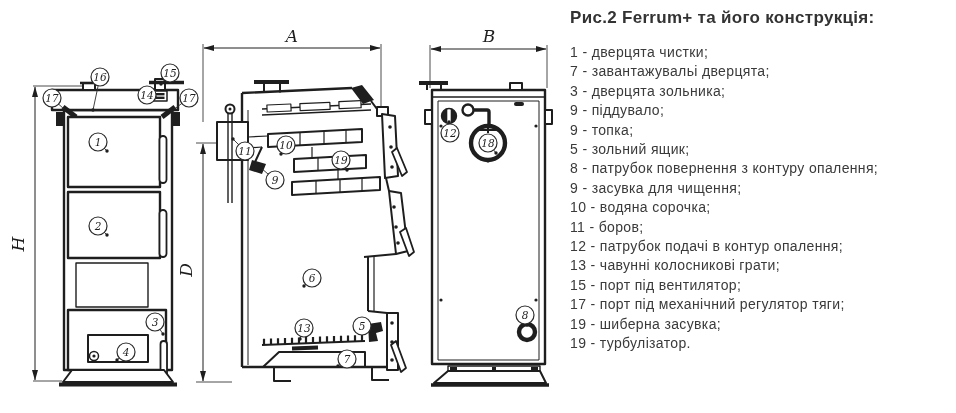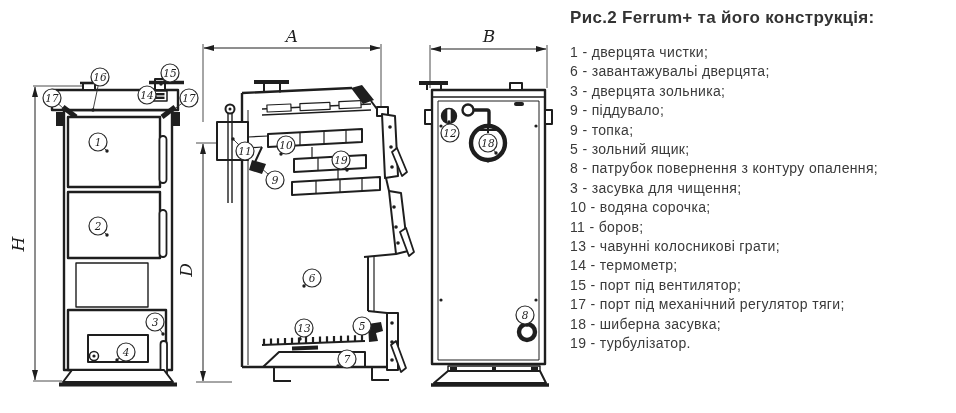--- a/index.html
+++ b/index.html
@@ -330,30 +330,30 @@
           <circle cx="525" cy="315" r="9" fill="#fff" stroke="#2b2b2b" stroke-width="1.2"></circle>
           <text x="525" y="318.6" class="co-num" fill="#1e1e1e">8</text>
         </g>
       </g>
   </svg>
 
   <div class="legend">
     <div class="legend-title">Рис.2 Ferrum+ та його конструкція:</div>
     <div id="legend-list">
         <div class="lg-row">1 - дверцята чистки;</div>
-        <div class="lg-row">6 - завантажувальі дверцята;</div>
+        <div class="lg-row">7 - завантажувальі дверцята;</div>
         <div class="lg-row">3 - дверцята зольника;</div>
         <div class="lg-row">9 - піддувало;</div>
         <div class="lg-row">9 - топка;</div>
         <div class="lg-row">5 - зольний ящик;</div>
         <div class="lg-row">8 - патрубок повернення з контуру опалення;</div>
-        <div class="lg-row">3 - засувка для чищення;</div>
+        <div class="lg-row">9 - засувка для чищення;</div>
         <div class="lg-row">10 - водяна сорочка;</div>
         <div class="lg-row">11 - боров;</div>
+        <div class="lg-row">12 - патрубок подачі в контур опалення;</div>
         <div class="lg-row">13 - чавунні колосникові грати;</div>
-        <div class="lg-row">14 - термометр;</div>
         <div class="lg-row">15 - порт під вентилятор;</div>
         <div class="lg-row">17 - порт під механічний регулятор тяги;</div>
-        <div class="lg-row">18 - шиберна засувка;</div>
+        <div class="lg-row">19 - шиберна засувка;</div>
         <div class="lg-row">19 - турбулізатор.</div>
       </div>
   </div>
 </div>
 
 </body></html>

